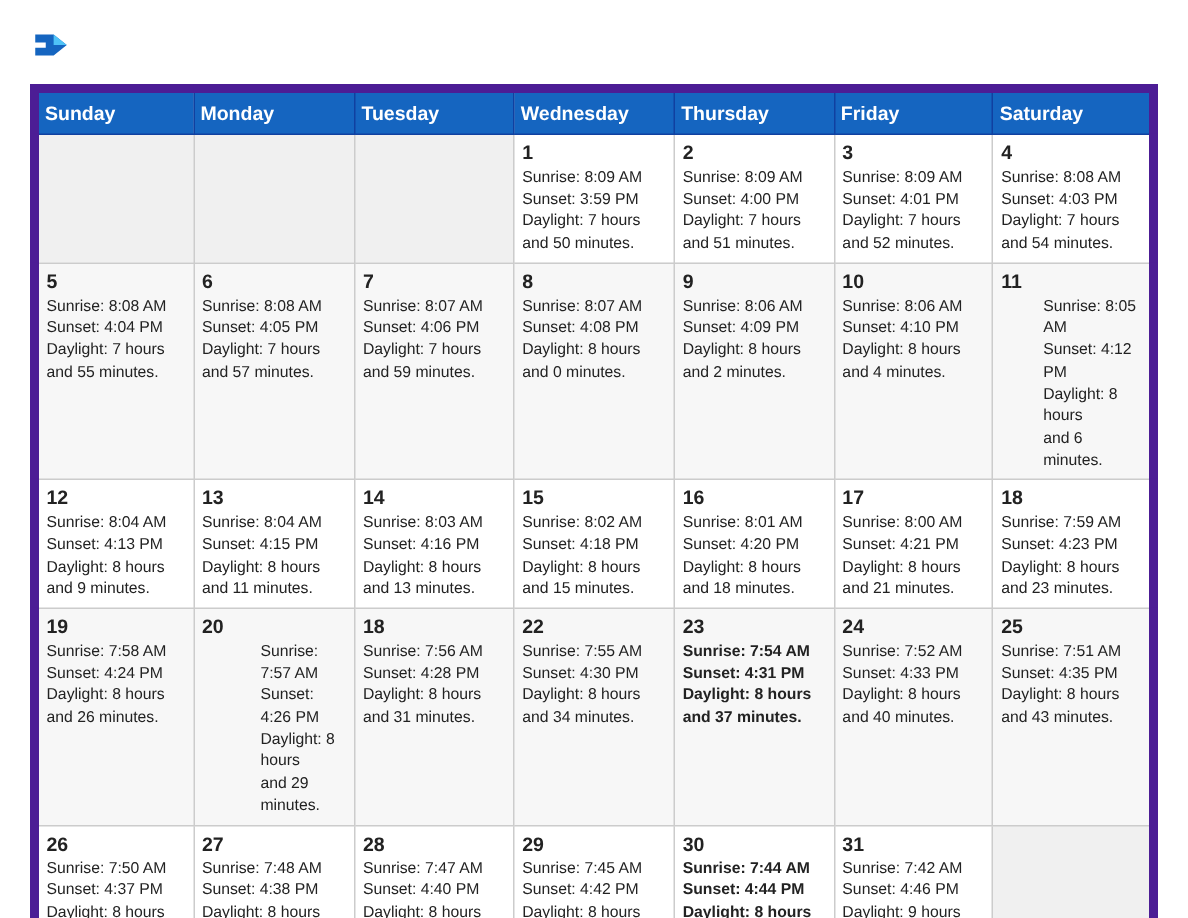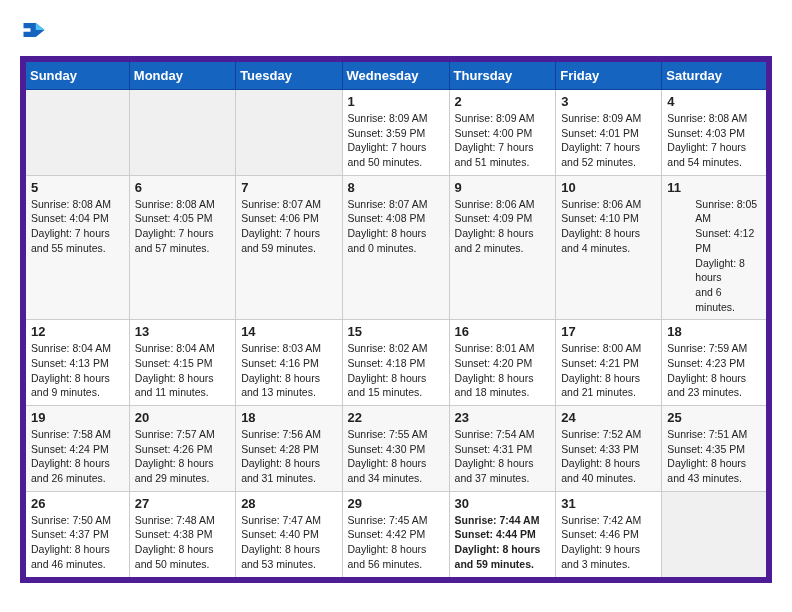--- a/index.html
+++ b/index.html
@@ -262,42 +262,42 @@
         <tr>
           <td>
             <span class="day-number">19</span>
             <div class="day-info" style="white-space: pre-line;">Sunrise: 7:58 AM
 Sunset: 4:24 PM
 Daylight: 8 hours
 and 26 minutes.</div>
           </td>
           <td>
             <span class="day-number">20</span>
-            <div class="day-info" style="white-space: pre-line;">Sunrise: 7:57 AM
+            <div class="day-info" style="white-space: pre-line; margin-left: 39px;">Sunrise: 7:57 AM
 Sunset: 4:26 PM
 Daylight: 8 hours
 and 29 minutes.</div>
           </td>
           <td>
             <span class="day-number">18</span>
             <div class="day-info" style="white-space: pre-line;">Sunrise: 7:56 AM
 Sunset: 4:28 PM
 Daylight: 8 hours
 and 31 minutes.</div>
           </td>
           <td>
             <span class="day-number">22</span>
             <div class="day-info" style="white-space: pre-line;">Sunrise: 7:55 AM
 Sunset: 4:30 PM
 Daylight: 8 hours
 and 34 minutes.</div>
           </td>
           <td>
             <span class="day-number">23</span>
-            <div class="day-info" style="white-space: pre-line;">Sunrise: 7:54 AM
+            <div class="day-info" style="white-space: pre-line; font-weight: bold;">Sunrise: 7:54 AM
 Sunset: 4:31 PM
 Daylight: 8 hours
 and 37 minutes.</div>
           </td>
           <td>
             <span class="day-number">24</span>
             <div class="day-info" style="white-space: pre-line;">Sunrise: 7:52 AM
 Sunset: 4:33 PM
 Daylight: 8 hours
 and 40 minutes.</div>

